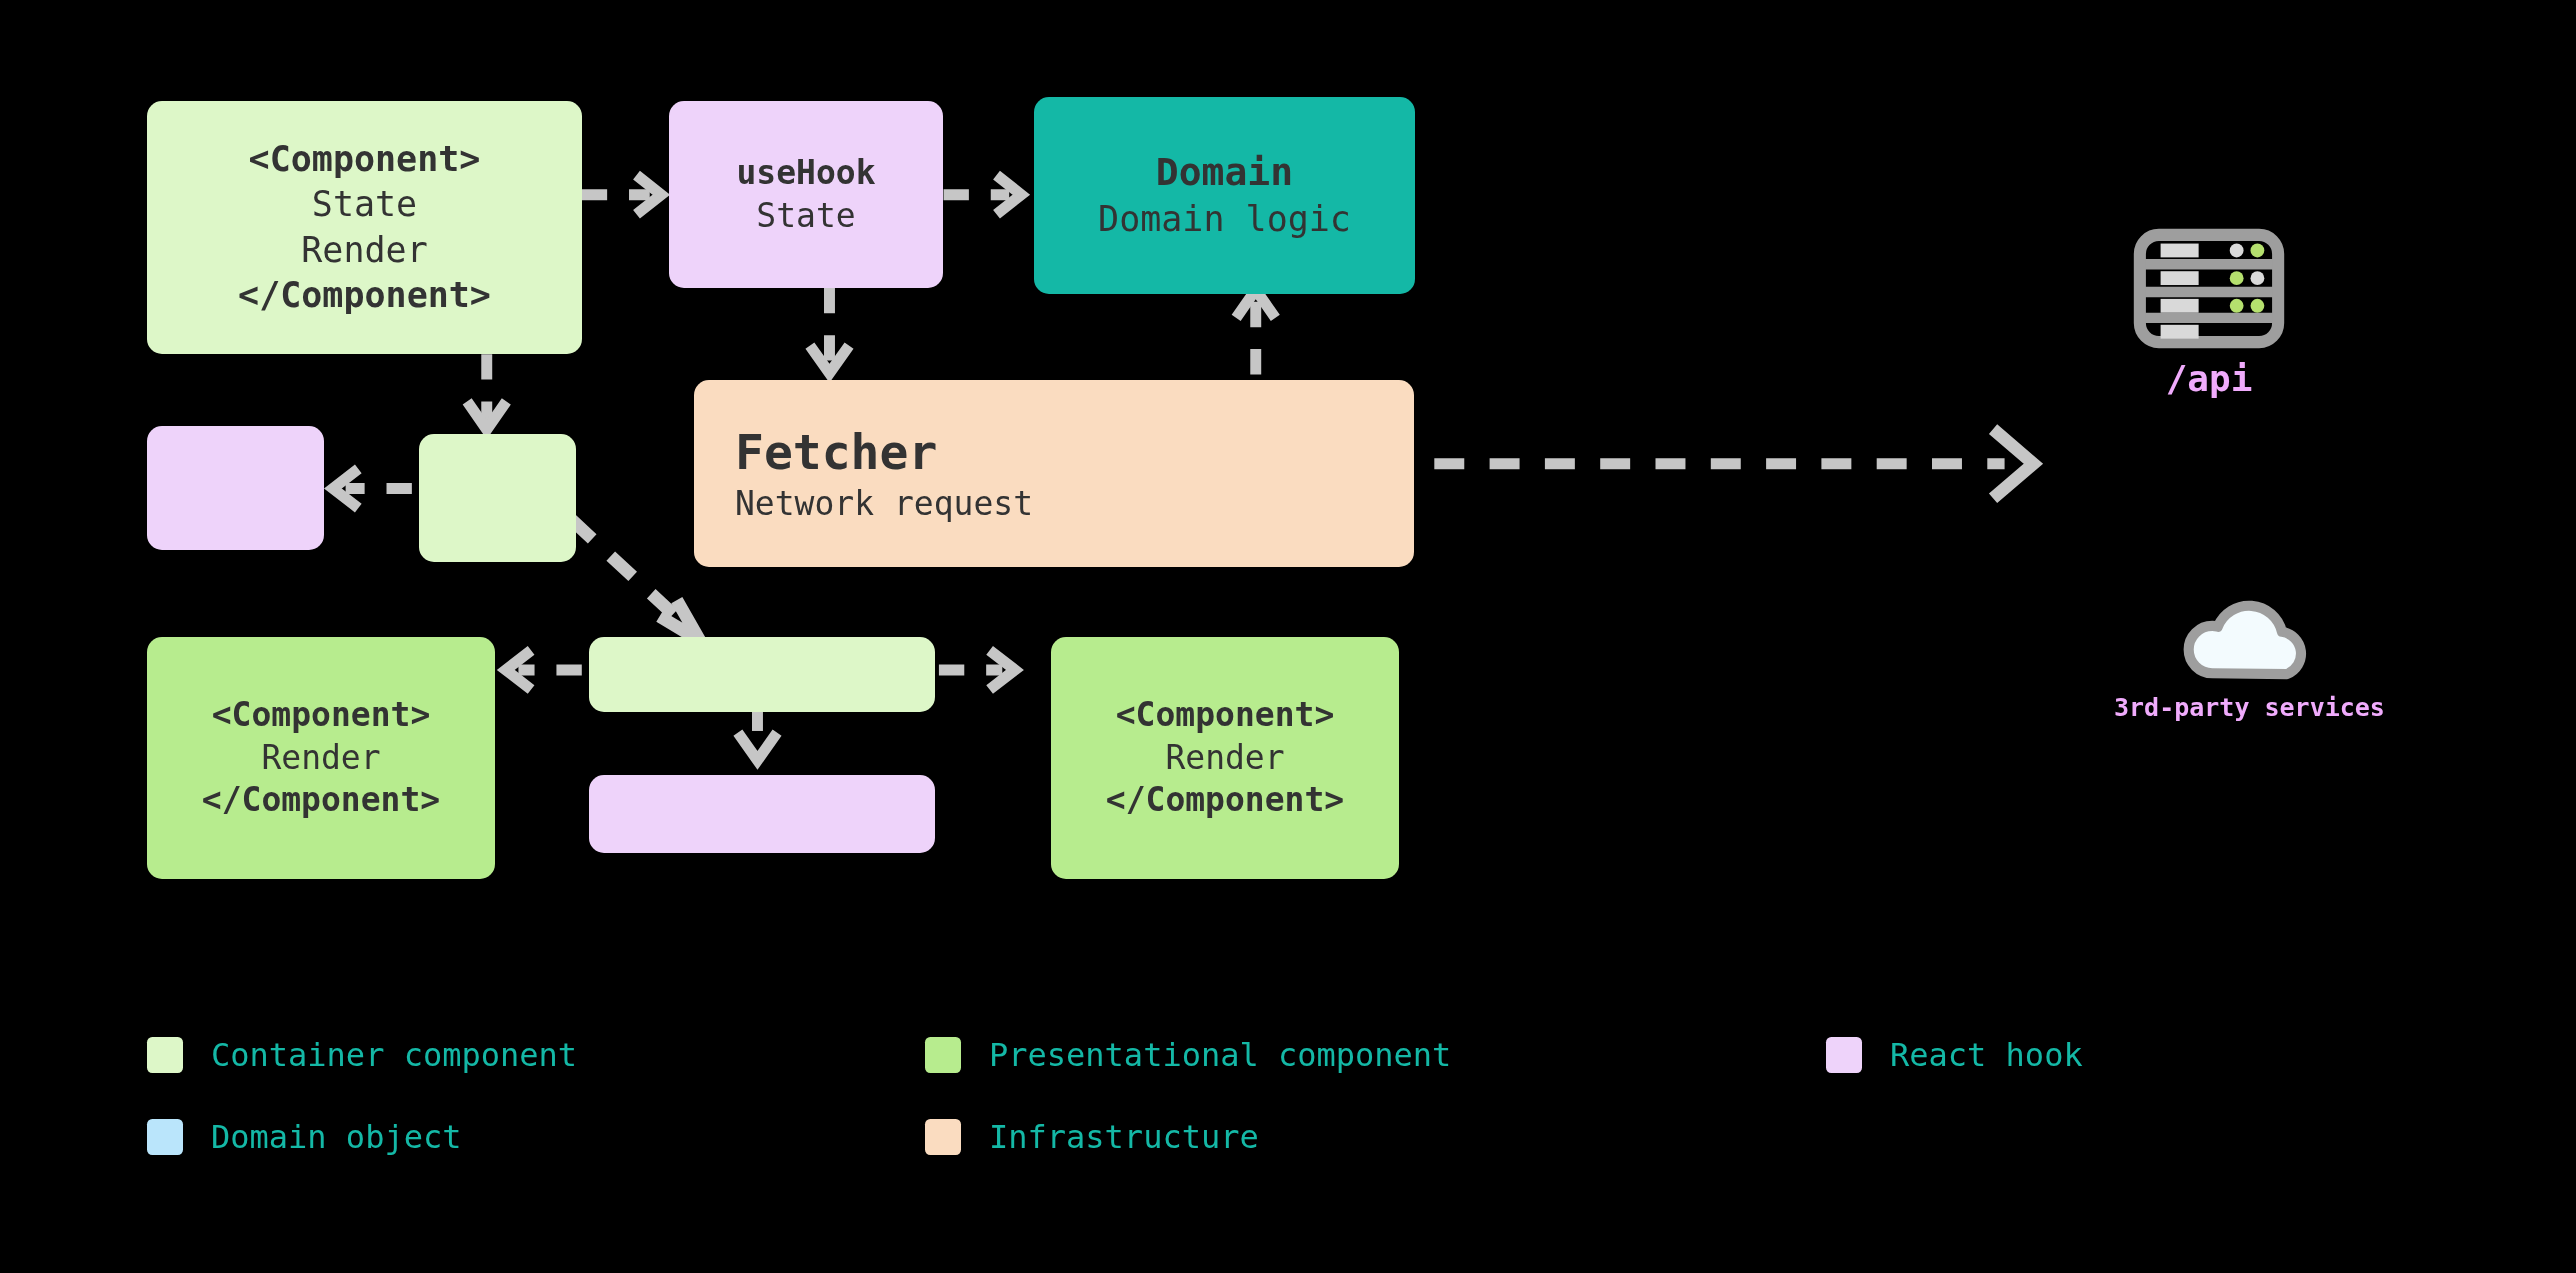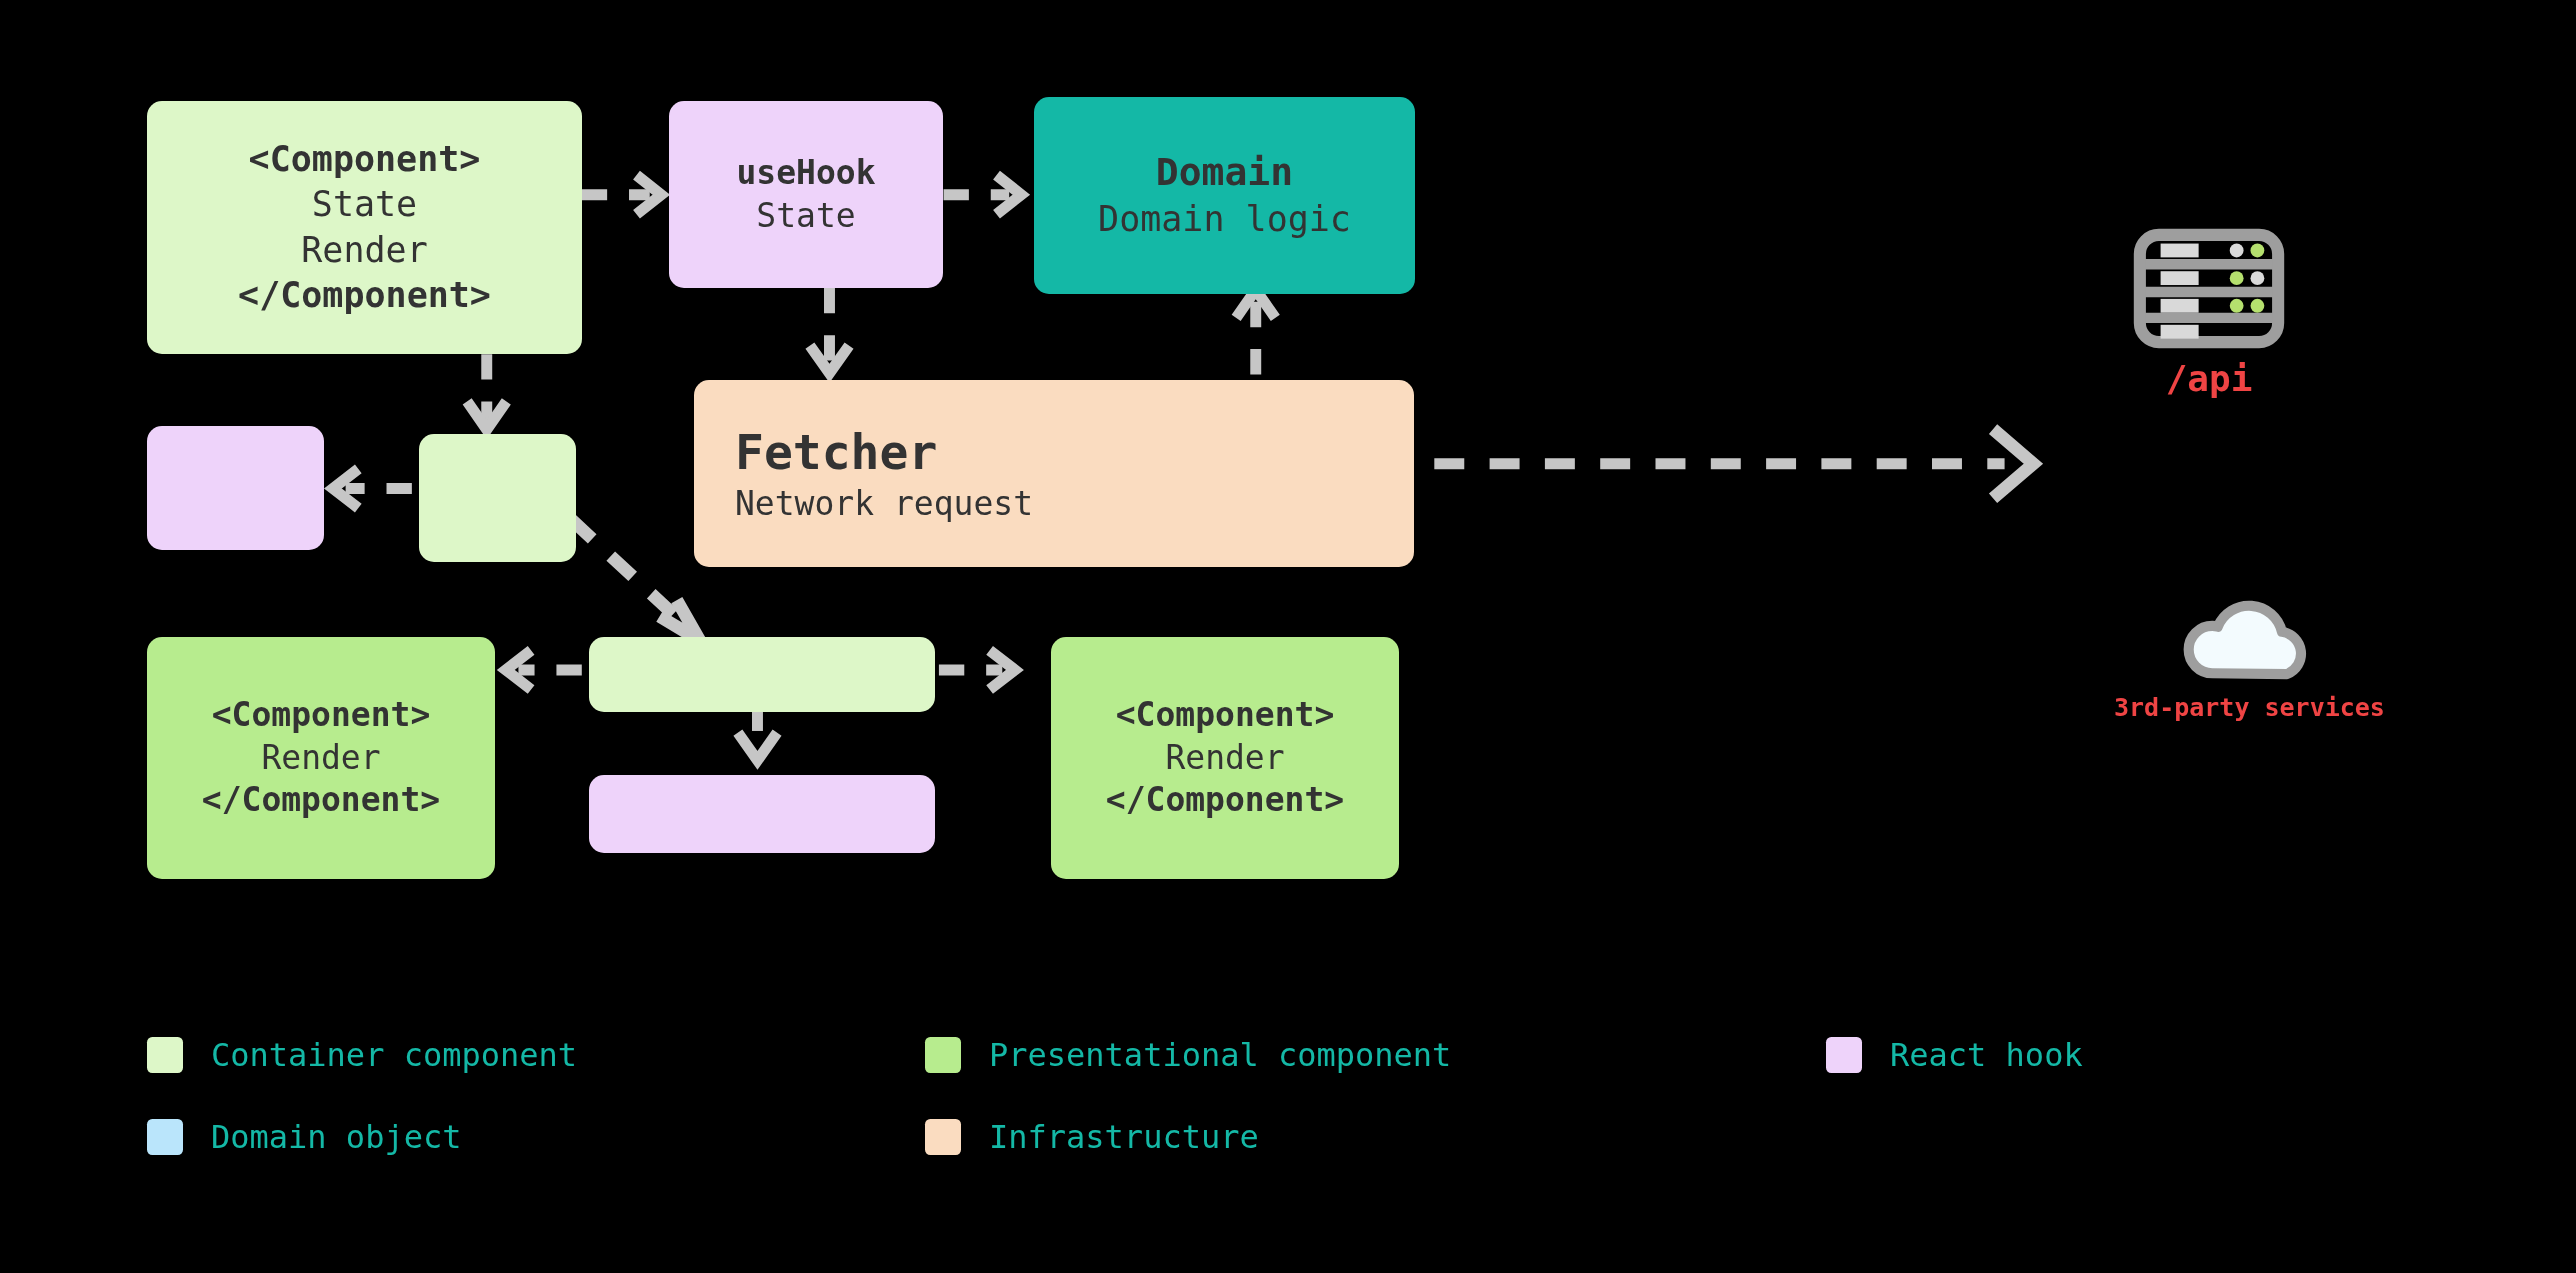--- a/index.html
+++ b/index.html
@@ -53,21 +53,21 @@
   }
 
   
   .ext {
     position: absolute;
     display: flex;
     flex-direction: column;
     align-items: center;
   }
   .ext .caption {
-    color: #ef4444;
+    color: #f0abfc;
     font-family: "DejaVu Sans Mono", monospace;
     font-weight: bold;
     white-space: nowrap;
   }
 
   
   #legend {
     position: absolute;
     left: 147px;
     top: 1014px;

